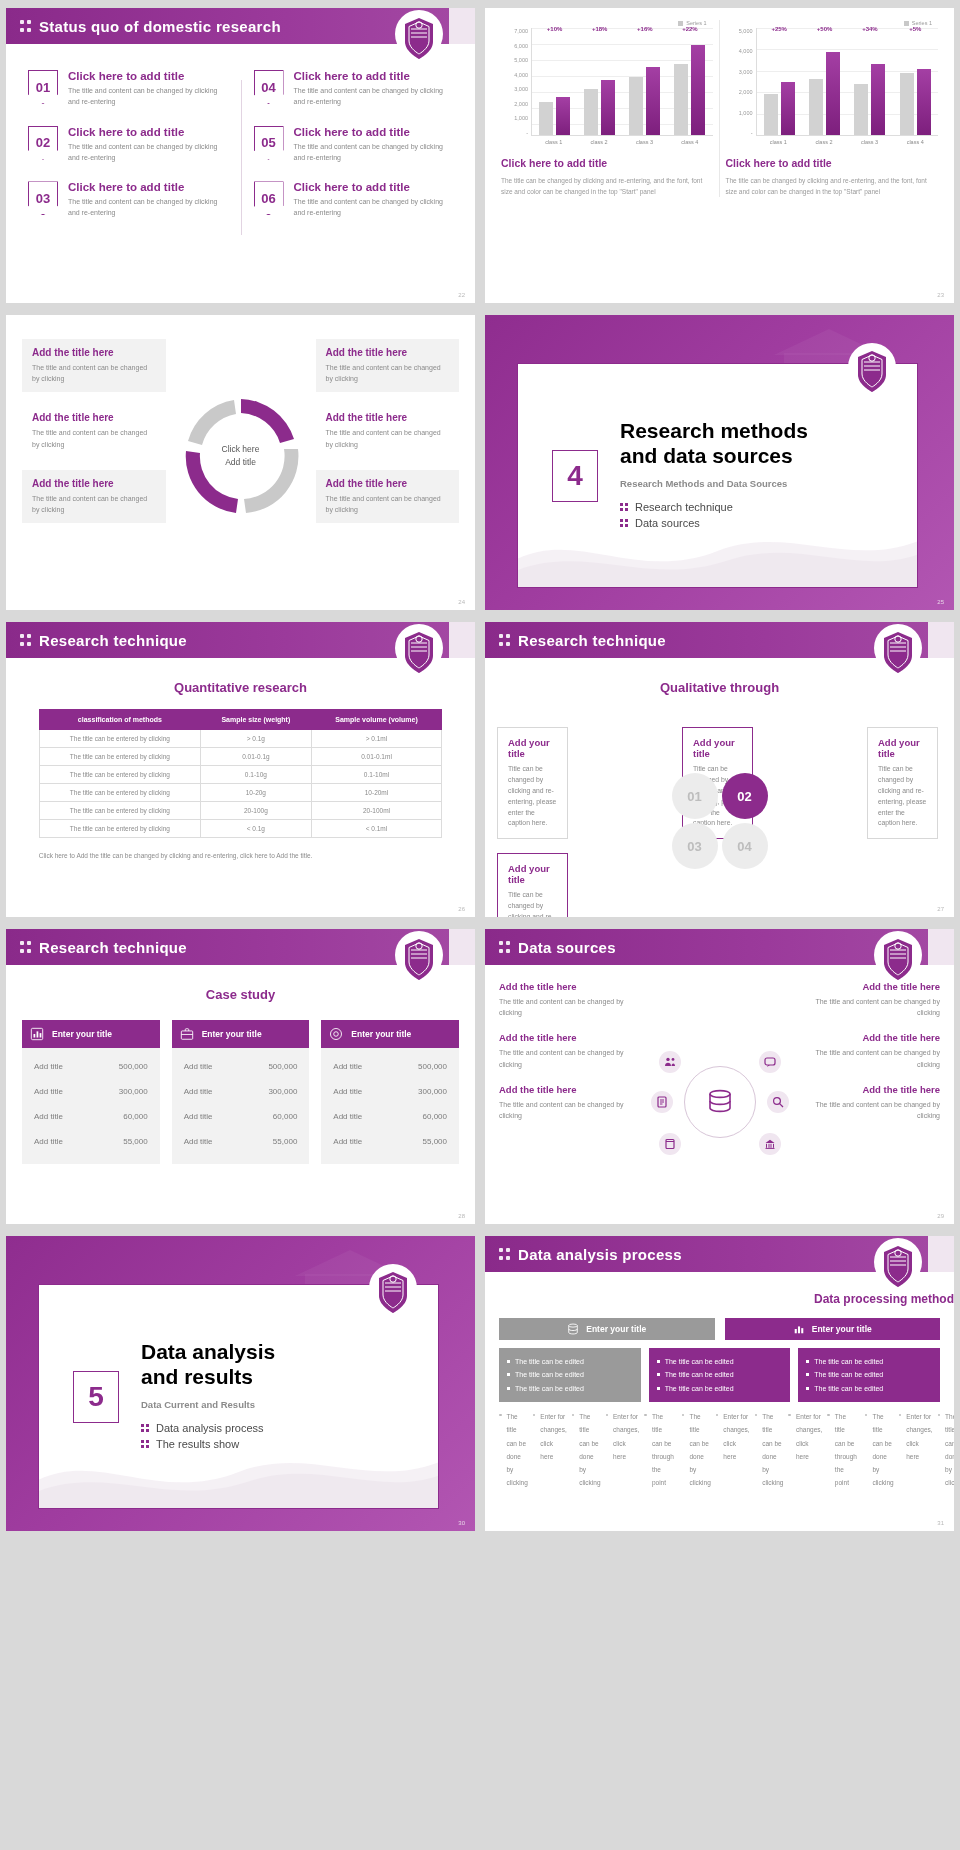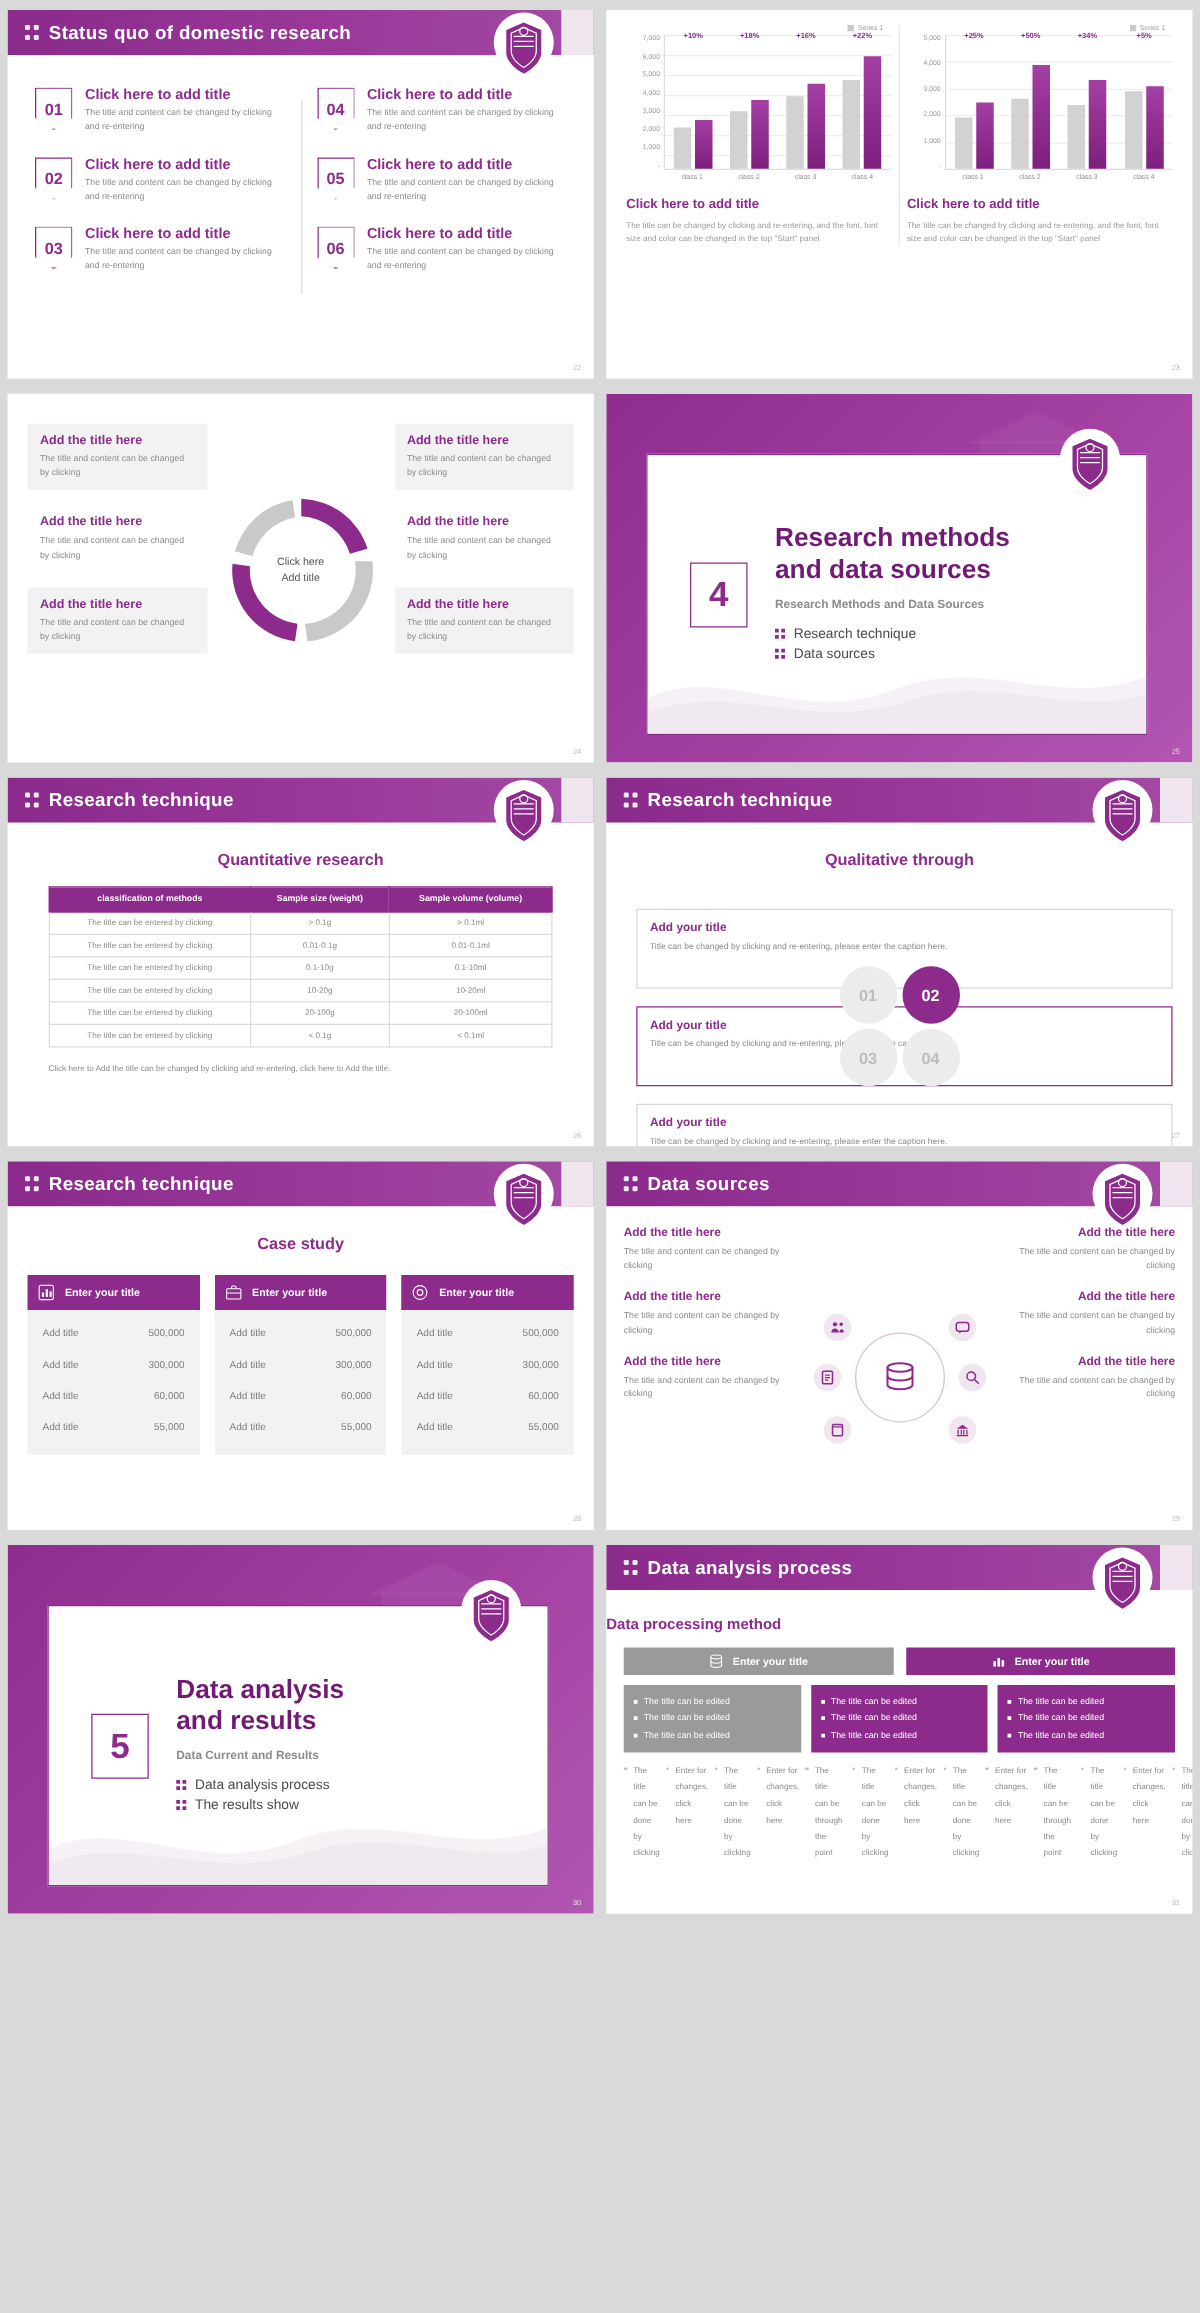--- a/index.html
+++ b/index.html
@@ -118,39 +118,39 @@
     display:flex; align-items:center; padding-left:34px;
     overflow:hidden;
   }
   .cover .wave { position:absolute; left:0; bottom:0; width:100%; height:95px; opacity:.6;}
   .bignum {
     width:46px; height:52px; border:1.6px solid #8c2b8c; color:#8c2b8c;
     font-size:28px; font-weight:bold; display:flex; align-items:center; justify-content:center;
     margin-right:22px; flex:none; z-index:2;
   }
   .cover-txt { z-index:2; }
-  .cover-txt h2 { margin:0; font-size:21px; line-height:1.2; color:#701a75; font-weight:bold; }
+  .cover-txt h2 { margin:0; font-size:21px; line-height:1.2; color:#000000; font-weight:bold; }
   .cover-txt h5 { margin:10px 0 12px 0; font-size:9.5px; color:#8b8b8b; font-weight:bold;}
   .cover-txt ul { list-style:none; margin:0; padding:0; }
   .cover-txt li { font-size:11px; color:#4a4a4a; margin:4px 0; display:flex; align-items:center; gap:7px;}
   .sqdots { display:inline-flex; flex-direction:column; gap:2px;}
   .sqdots b { display:block; width:3px; height:3px; background:#8c2b8c;}
   .sqdots .r { display:flex; gap:2px;}
   .cover .badge { right:60px; top:30px; }
   
   .sec-title { text-align:center; font-size:13px; color:#8c2b8c; font-weight:bold; margin:22px 0 14px 0;}
   table.tbl { width:86%; margin:0 auto; border-collapse:collapse; font-size:6.5px; }
   table.tbl th {
     background:#8c2b8c; color:#fff; font-size:7px; font-weight:bold; padding:6px 4px; border:1px solid #8c2b8c;
   }
   table.tbl td { border:1px solid #dcdcdc; padding:5px 6px; color:#8b8b8b; text-align:center;}
   table.tbl td.first { text-align:center; }
   .tbl-note { width:86%; margin:14px auto 0; font-size:6.5px; color:#8b8b8b;}
   
-  .qual { position:relative; padding:18px 16px 0 24px; display:grid; grid-template-columns:1fr; gap:14px 114px;}
+  .qual { position:relative; padding:18px 16px 0 12px; display:grid; grid-template-columns:1fr 1fr 1fr; gap:14px 114px;}
   .qbox { border:1px solid #d7d7d7; padding:9px 10px; min-height:64px;}
   .qbox.pur { border-color:#8c2b8c; }
   .qbox h4 { margin:0 0 5px 0; font-size:9.5px; color:#8c2b8c; font-weight:bold;}
   .qbox p { margin:0; font-size:6.8px; color:#8b8b8b; line-height:1.6;}
   .circles { position:absolute; left:50%; top:64px; transform:translateX(-50%); width:96px; height:96px;}
   .circ { position:absolute; width:46px; height:46px; border-radius:50%; display:flex; align-items:center; justify-content:center; font-size:13px; font-weight:bold;}
   .circ.g { background:#ececec; color:#bdbdbd;}
   .circ.p { background:#8c2b8c; color:#fff;}
   
   .cases { display:grid; grid-template-columns:repeat(3,1fr); gap:12px; padding:4px 16px 0 16px;}
@@ -159,21 +159,21 @@
   .case-row { display:flex; justify-content:space-between; font-size:8px; color:#7d7d7d; padding:8px 2px;}
   
   .ds { position:relative; padding:16px 14px 0 14px; display:grid; grid-template-columns:1fr 1fr; gap:14px 150px;}
   .ds-item h4 { margin:0 0 4px 0; font-size:9.5px; color:#8c2b8c; font-weight:bold;}
   .ds-item p { margin:0; font-size:7px; color:#8b8b8b; line-height:1.6;}
   .ds-item.right { text-align:right; }
   .ds-center { position:absolute; left:50%; top:72px; transform:translateX(-50%); width:130px; height:130px;}
   .ds-hub { position:absolute; left:29px; top:29px; width:72px; height:72px; border-radius:50%; border:1px solid #d8c6d8; display:flex; align-items:center; justify-content:center;}
   .ds-node { position:absolute; width:22px; height:22px; border-radius:50%; background:#f0e6f0; display:flex; align-items:center; justify-content:center;}
   
-  .proc-title { text-align:left; font-size:12px; color:#8c2b8c; font-weight:bold; margin:20px 0 12px 0;}
+  .proc-title { text-align:right; font-size:12px; color:#8c2b8c; font-weight:bold; margin:20px 0 12px 0;}
   .proc { display:grid; grid-template-columns:1fr 1fr; gap:10px; padding:0 14px;}
   .proc-hd { display:flex; align-items:center; justify-content:center; gap:7px; color:#fff; font-size:8.5px; font-weight:bold; height:22px;}
   .proc-hd.grey { background:#9a9a9a; }
   .proc-hd.pur { background:#8c2b8c; }
   .proc-cols { display:grid; grid-template-columns:repeat(3,1fr); gap:8px; padding:8px 14px 0 14px;}
   .proc-blk { color:#fff; font-size:7px; padding:7px 8px; line-height:1.9;}
   .proc-blk.grey { background:#9a9a9a; }
   .proc-blk.pur { background:#8c2b8c; }
   .proc-blk div { display:flex; gap:5px; align-items:center;}
   .dot-sq { width:3px; height:3px; background:#fff; flex:none;}

